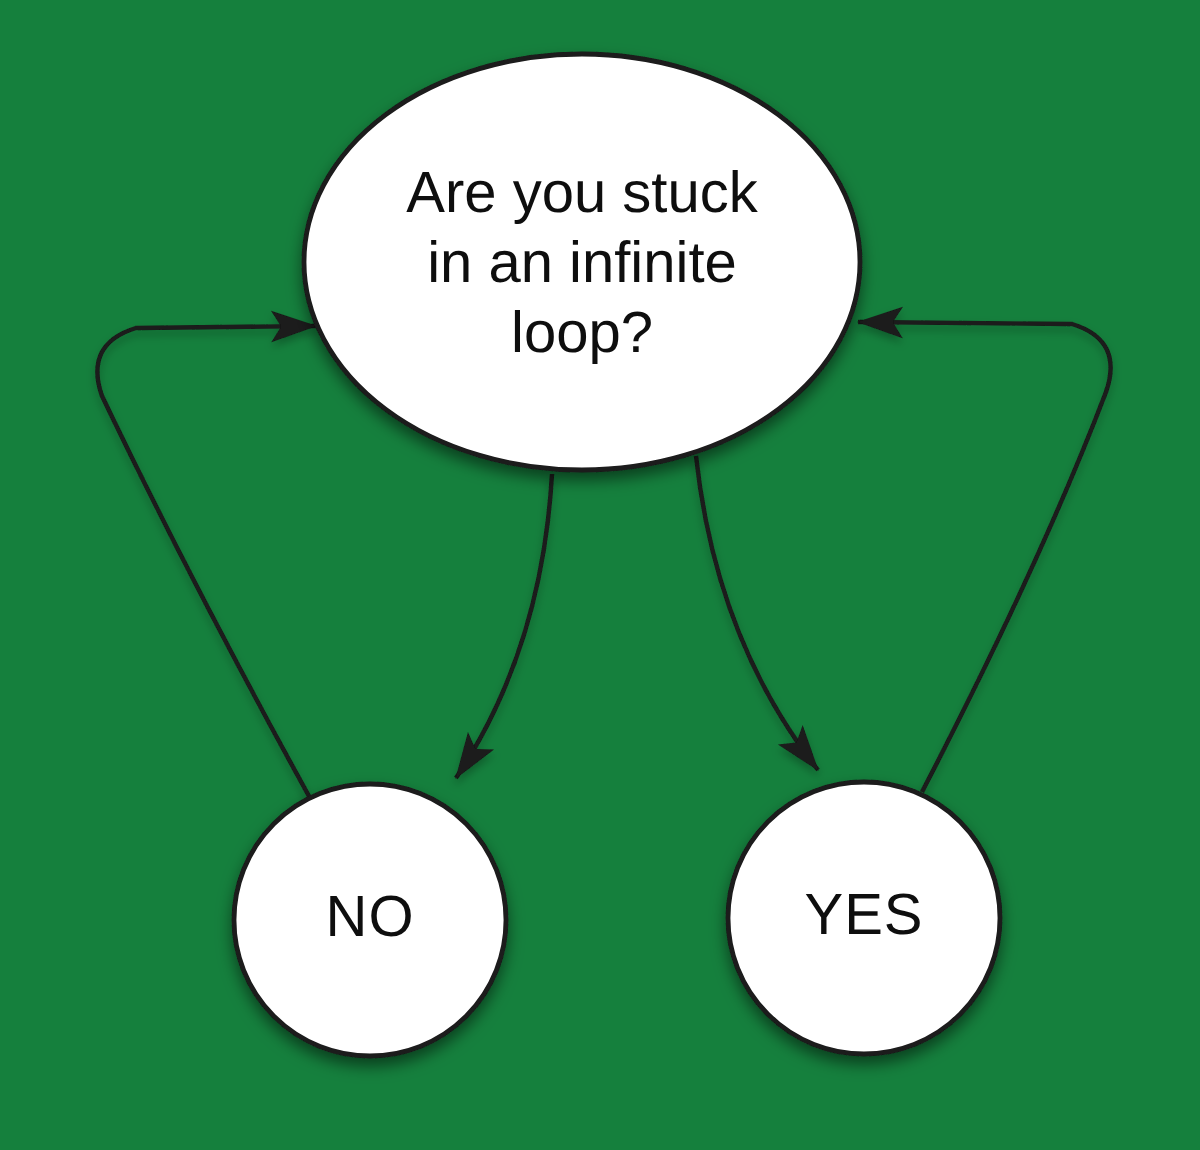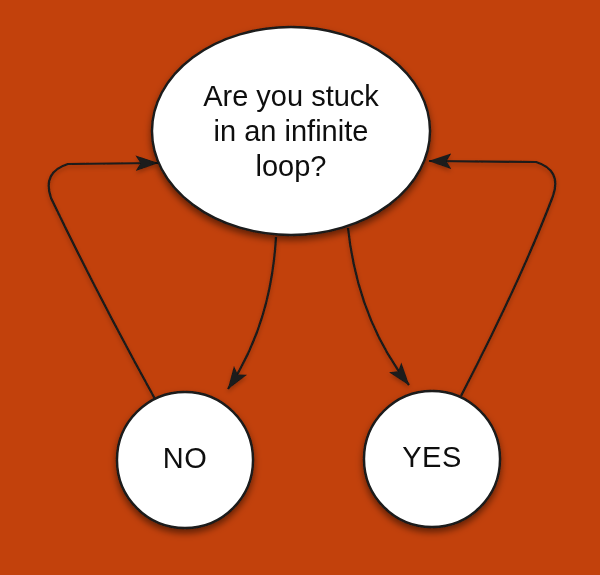--- a/index.html
+++ b/index.html
@@ -8,21 +8,21 @@
     background: #ffffff;
     width: 600px;
     height: 575px;
     overflow: hidden;
     font-family: "Liberation Sans", sans-serif;
   }
   .canvas {
     position: relative;
     width: 600px;
     height: 575px;
-    background: #c2410c;
+    background: #15803d;
   }
   svg { display: block; }
   .node {
     fill: #ffffff;
     stroke: #1a1a1a;
     stroke-width: 2.4;
   }
   .edge {
     fill: none;
     stroke: #1a1a1a;

